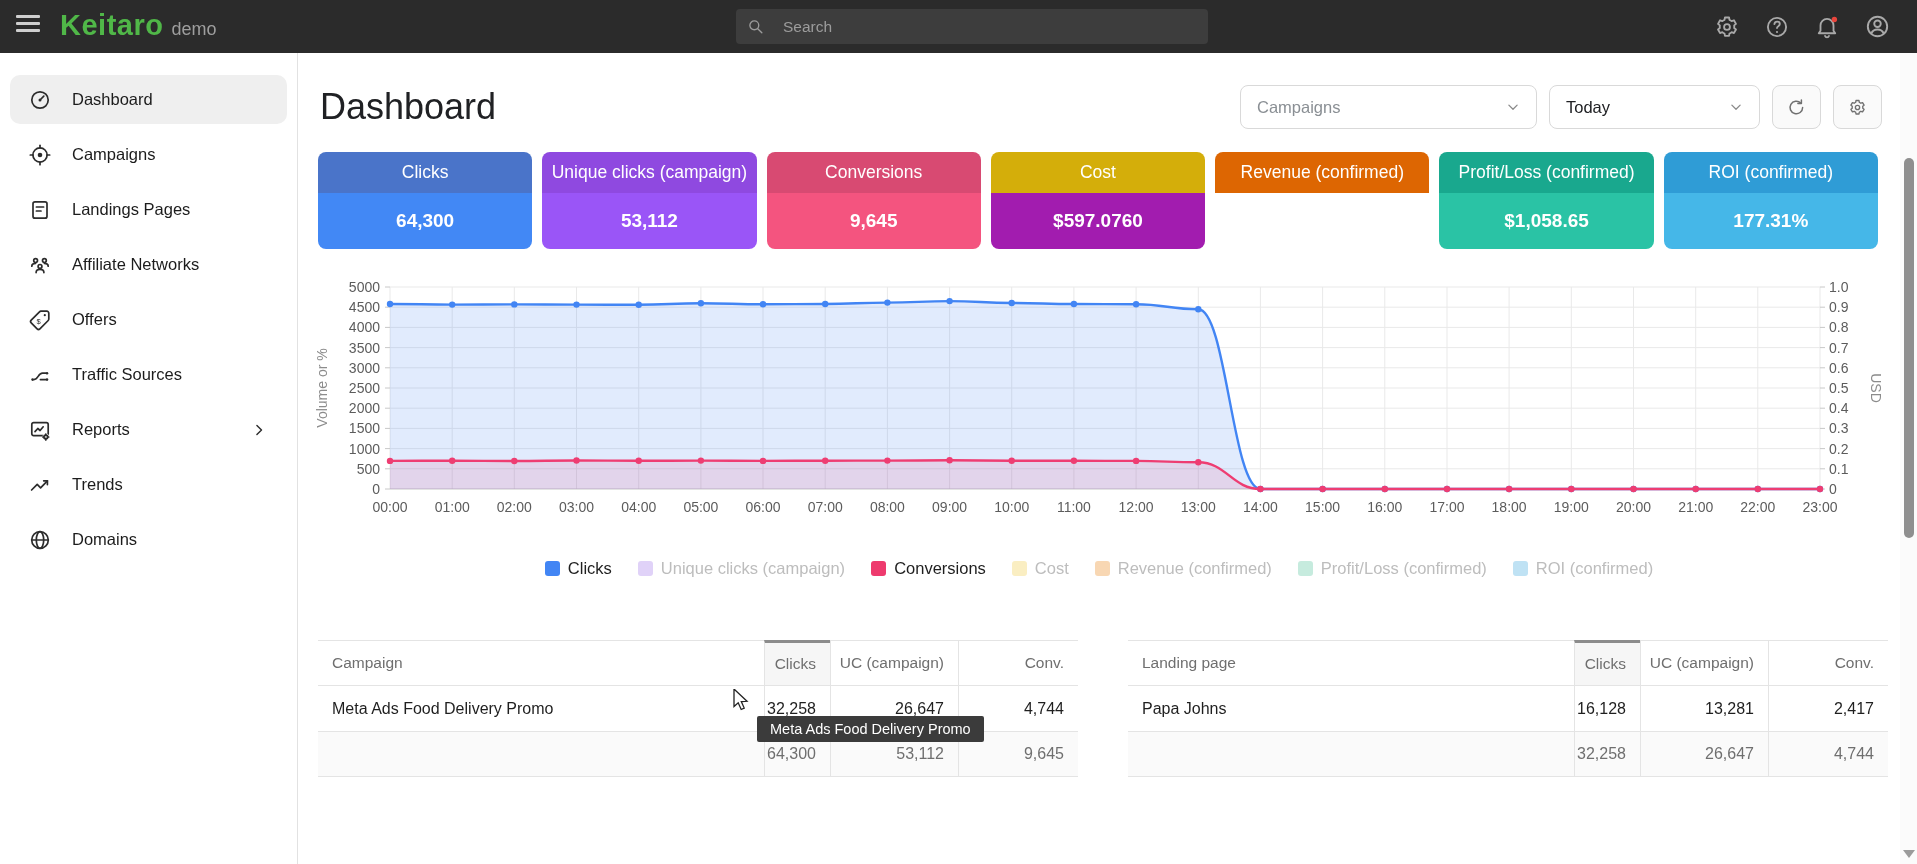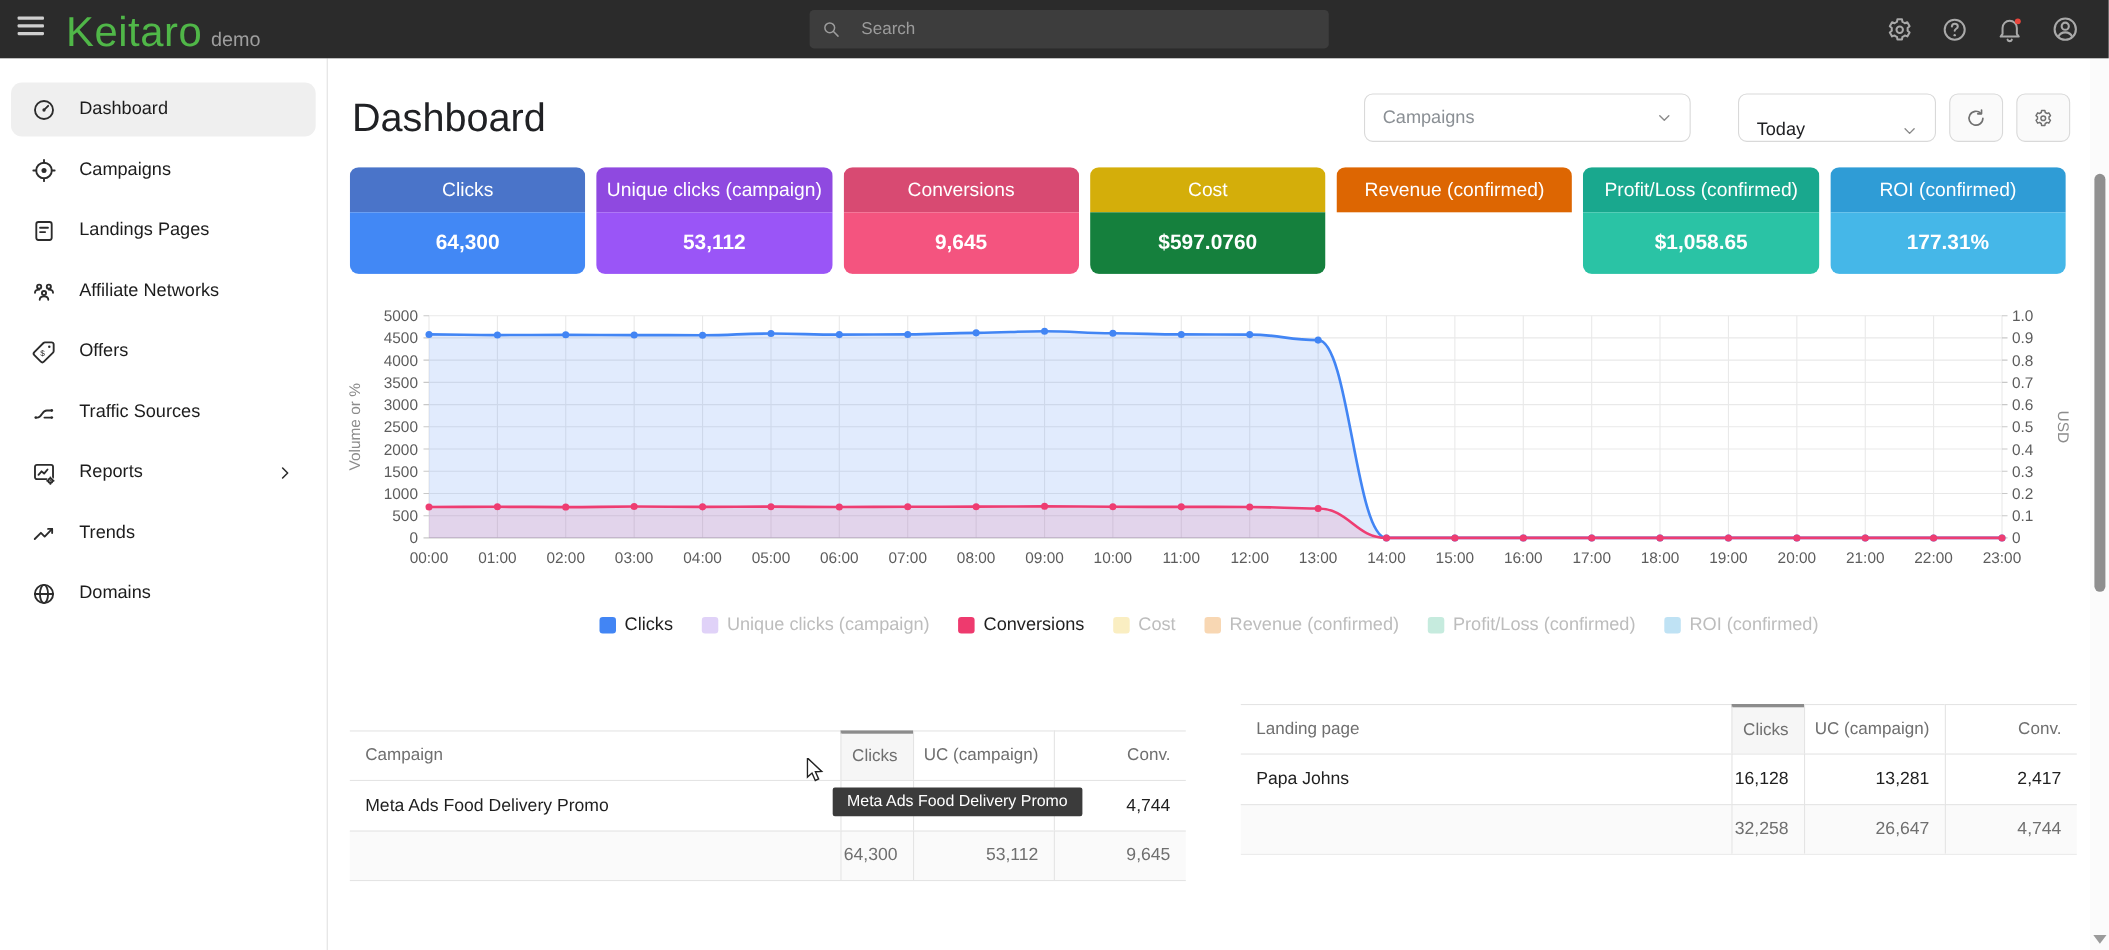--- a/index.html
+++ b/index.html
@@ -4,21 +4,21 @@
 <style>
   * { margin:0; padding:0; box-sizing:border-box; }
   html,body { width:1917px; height:864px; overflow:hidden; font-family:"Liberation Sans","DejaVu Sans",sans-serif; background:#fff; }
   .icon svg { display:block; }
 
   
   .topbar { position:absolute; left:0; top:0; width:1917px; height:53px; background:#2b2b2b; z-index:30; }
   .hamburger { position:absolute; left:16px; top:15px; width:24px; cursor:pointer; }
   .hamburger div { height:2.6px; background:#cfcfcf; margin-bottom:4.6px; border-radius:1px; }
   .logo-wrap { position:absolute; left:60px; top:9px; display:flex; align-items:baseline; }
-  .logo { font-size:38px; font-weight:400; letter-spacing:.5px; }
+  .logo { font-size:29px; font-weight:700; letter-spacing:.5px; }
   .env { font-size:18px; color:#9e9e9e; margin-left:8px; }
   .search-box { position:absolute; left:736px; top:9px; width:472px; height:35px; background:#3d3d3d; border-radius:4px; display:flex; align-items:center; padding:0 10px; }
   .search-box input { flex:1; background:transparent; border:none; outline:none; color:#ddd; font-size:15.5px; margin-left:18px; font-family:inherit; }
   .search-box input::placeholder { color:#9c9c9c; }
   .top-icons { position:absolute; right:26px; top:0; height:53px; display:flex; align-items:center; gap:24px; color:#a9a9a9; }
   .top-icons .icon { position:relative; cursor:pointer; }
 
   
   .sidebar { position:absolute; left:0; top:53px; width:298px; bottom:0; background:#fff; border-right:1px solid #e2e2e2; padding-top:22px; }
   .side-item { height:49px; margin:0 10px 6px 10px; border-radius:10px; display:flex; align-items:center; padding-left:18px; gap:20px; font-size:16.5px; color:#1c1c1c; cursor:pointer; position:relative; }
@@ -242,21 +242,21 @@
   <div class="page-title">Dashboard</div>
 
   <div class="select" style="right:380px; width:297px;">
     <span class="sel-label sel-muted">Campaigns</span>
     <span class="icon" id="chev1">
         <svg width="18" height="18" viewBox="0 0 24 24" fill="none" stroke="currentColor" stroke-width="1.7" stroke-linecap="round" stroke-linejoin="round">
           <polyline points="6.5,9.5 12,15 17.5,9.5"></polyline>
         </svg>
       </span>
   </div>
-  <div class="select" style="right:157px; width:180px;align-items:flex-end;">
+  <div class="select" style="right:157px; width:211px;">
     <span class="sel-label sel-dark">Today</span>
     <span class="icon" id="chev2">
         <svg width="18" height="18" viewBox="0 0 24 24" fill="none" stroke="currentColor" stroke-width="1.7" stroke-linecap="round" stroke-linejoin="round">
           <polyline points="6.5,9.5 12,15 17.5,9.5"></polyline>
         </svg>
       </span>
   </div>
   <div class="icon-btn" style="right:96px;" id="refresh-btn">
       <span class="icon">
         <svg width="21" height="21" viewBox="0 0 24 24" fill="none" stroke="currentColor" stroke-width="1.7" stroke-linecap="round" stroke-linejoin="round">
@@ -282,21 +282,21 @@
       <div class="card">
         <div class="card-h" style="background:#8f49e0">Unique clicks (campaign)</div>
         <div class="card-b" style="background:#9a55f7">53,112</div>
       </div>
       <div class="card">
         <div class="card-h" style="background:#d84a72">Conversions</div>
         <div class="card-b" style="background:#f4547f">9,645</div>
       </div>
       <div class="card">
         <div class="card-h" style="background:#d4ae0a">Cost</div>
-        <div class="card-b" style="background:#15803d">$597.0760</div>
+        <div class="card-b" style="background:#a21caf">$597.0760</div>
       </div>
       <div class="card">
         <div class="card-h" style="background:#dd6602">Revenue (confirmed)</div>
       </div>
       <div class="card">
         <div class="card-h" style="background:#19a88e">Profit/Loss (confirmed)</div>
         <div class="card-b" style="background:#2ac3a5">$1,058.65</div>
       </div>
       <div class="card">
         <div class="card-h" style="background:#2f9cd6">ROI (confirmed)</div>
@@ -488,21 +488,21 @@
       <div class="legend-item muted">
         <span class="sq" style="background:#c6ebde"></span>
         <span>Profit/Loss (confirmed)</span>
       </div>
       <div class="legend-item muted">
         <span class="sq" style="background:#bfe2f4"></span>
         <span>ROI (confirmed)</span>
       </div>
     </div>
 
-  <div class="dash-table" id="table-0" style="left:19px;margin-top:24px;">
+  <div class="dash-table" id="table-0" style="left:19px;">
       <div class="t-row t-head">
         <div class="t-cell h  ">Campaign</div>
         <div class="t-cell h num sorted">Clicks</div>
         <div class="t-cell h num ">UC (campaign)</div>
         <div class="t-cell h num ">Conv.</div>
       </div>
       <div class="t-row">
         <div class="t-cell ">Meta Ads Food Delivery Promo</div>
         <div class="t-cell num">32,258</div>
         <div class="t-cell num">26,647</div>

